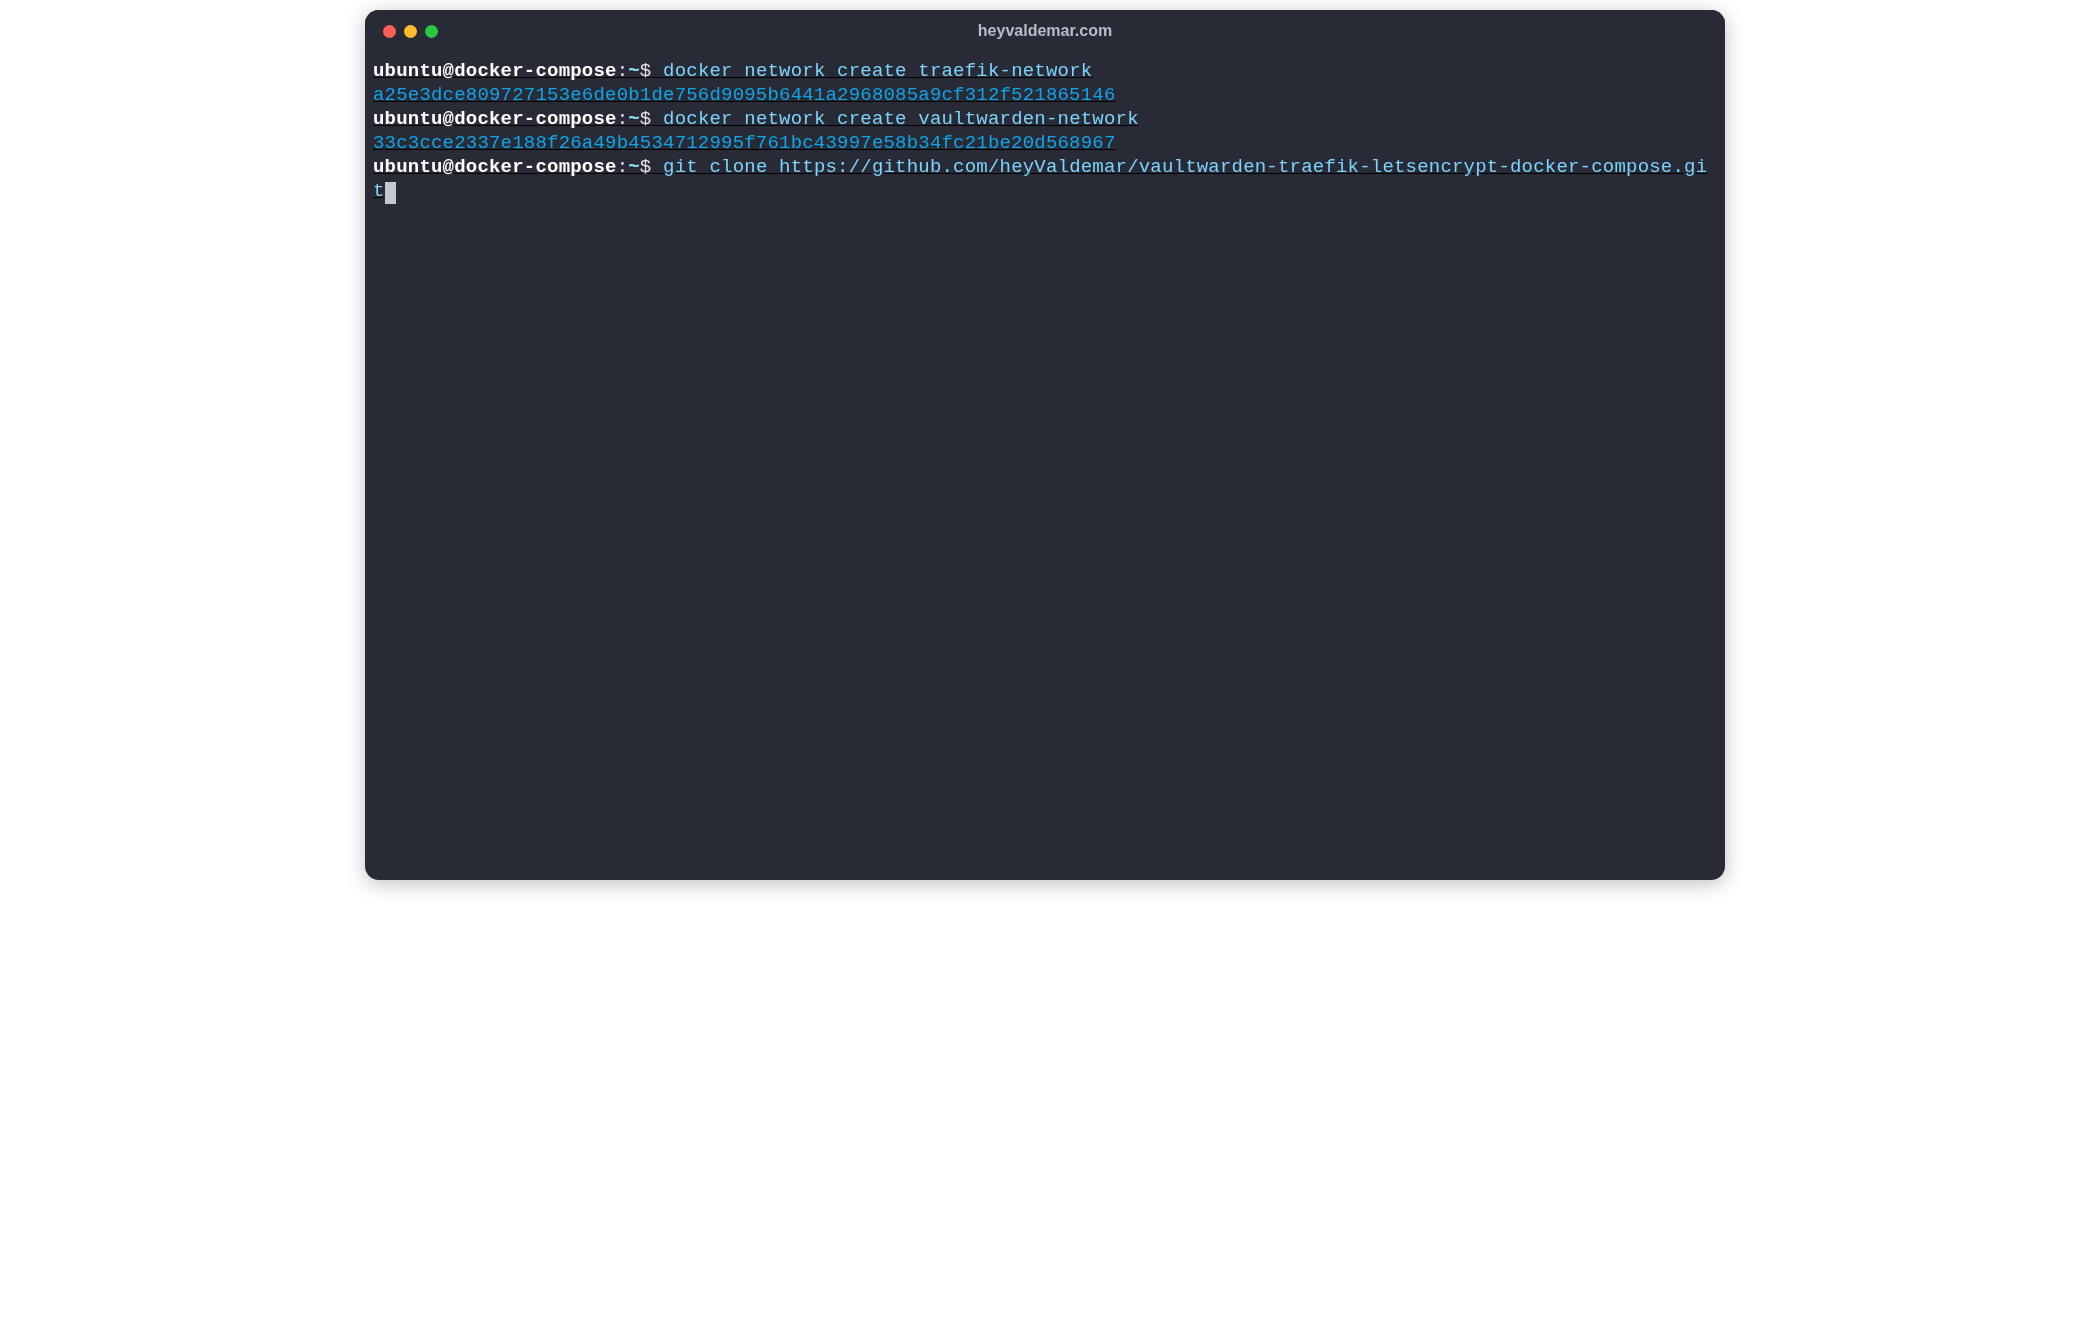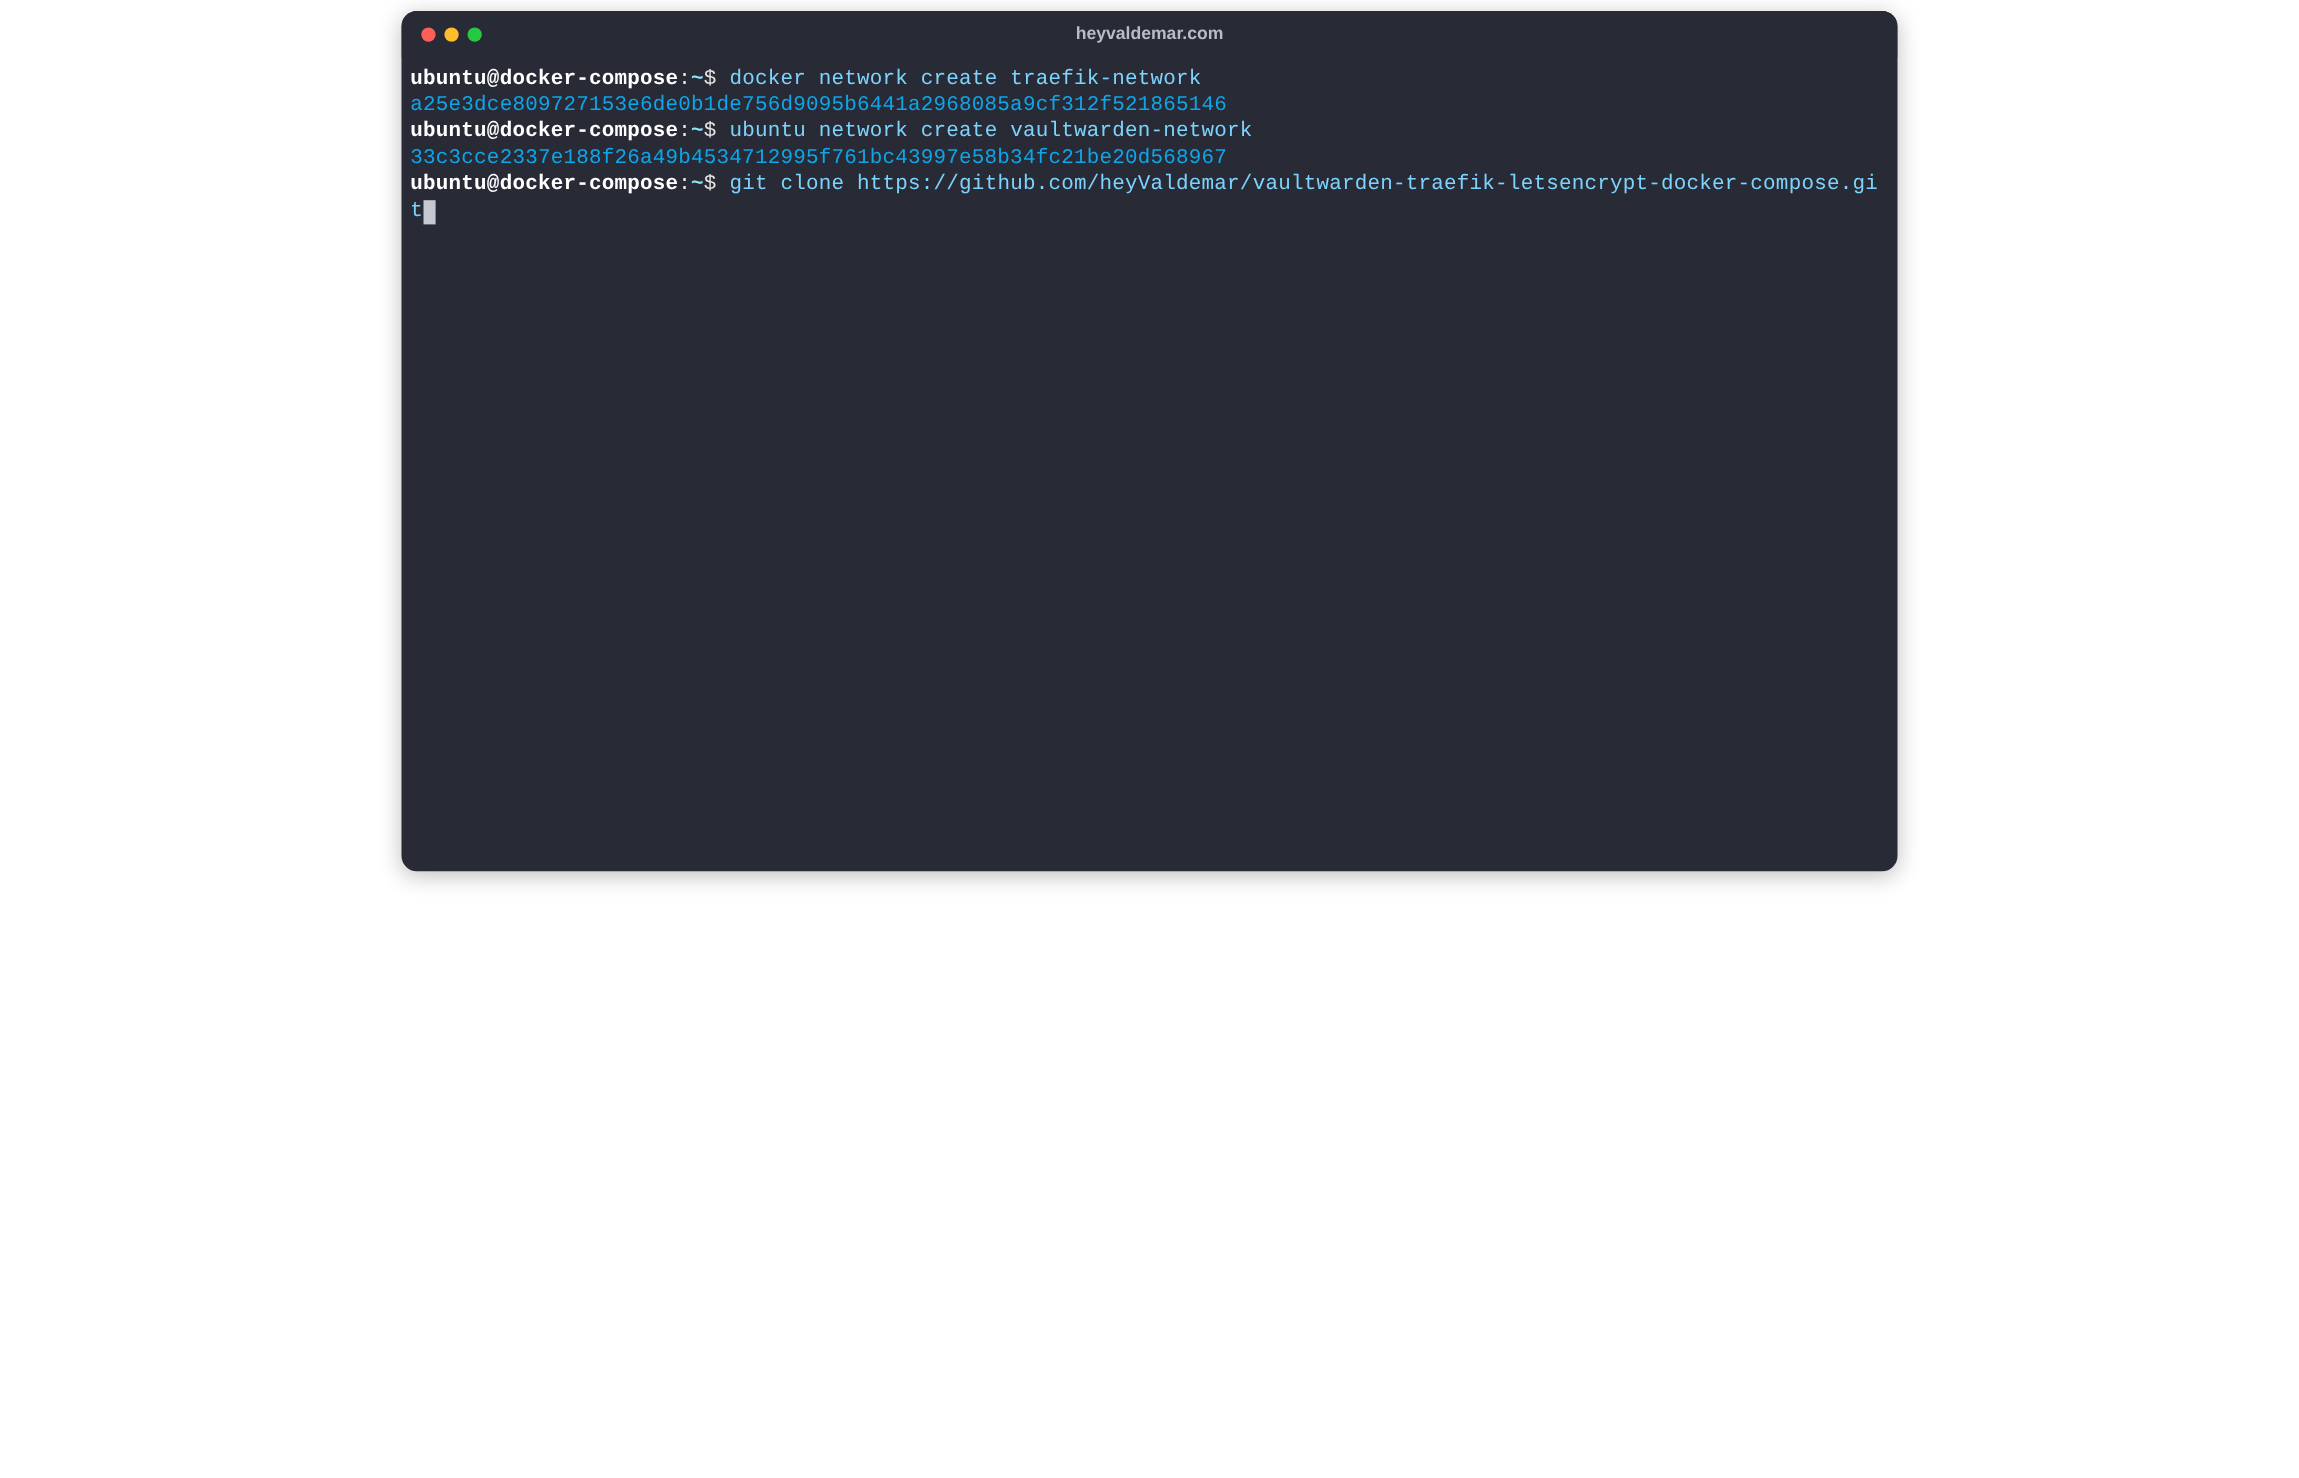--- a/index.html
+++ b/index.html
@@ -11,27 +11,28 @@
     background: #ffffff;
     display: flex;
     justify-content: center;
     align-items: flex-start;
     min-height: 100vh;
     padding: 10px;
     font-family: "SF Mono", Menlo, Monaco, Consolas, "Courier New", monospace;
   }
   .terminal-window {
     width: 1360px;
-    height: 782px;
+    height: 870px;
     background: #282a36;
     border-radius: 14px;
     overflow: hidden;
     box-shadow: 0 4px 20px rgba(0,0,0,0.25);
     display: flex;
     flex-direction: column;
+    text-decoration: underline;
   }
   .titlebar {
     height: 42px;
     background: #282a36;
     display: flex;
     align-items: center;
     position: relative;
     flex-shrink: 0;
   }
   .traffic-lights {
@@ -91,16 +92,16 @@
   <div class="titlebar">
     <div class="traffic-lights">
       <div class="traffic-light tl-close"></div>
       <div class="traffic-light tl-min"></div>
       <div class="traffic-light tl-max"></div>
     </div>
     <div class="title">heyvaldemar.com</div>
   </div>
   <div class="terminal-body"><span class="prompt-user">ubuntu@docker-compose</span><span class="prompt-sep">:</span><span class="prompt-path">~</span><span class="prompt-doll">$</span><span class="cmd-text"> </span><span class="cmd-text">docker network create traefik-network</span>
 <span class="output-text">a25e3dce809727153e6de0b1de756d9095b6441a2968085a9cf312f521865146</span>
-<span class="prompt-user">ubuntu@docker-compose</span><span class="prompt-sep">:</span><span class="prompt-path">~</span><span class="prompt-doll">$</span><span class="cmd-text"> </span><span class="cmd-text">ubuntu network create vaultwarden-network</span>
+<span class="prompt-user">ubuntu@docker-compose</span><span class="prompt-sep">:</span><span class="prompt-path">~</span><span class="prompt-doll">$</span><span class="cmd-text"> </span><span class="cmd-text">docker network create vaultwarden-network</span>
 <span class="output-text">33c3cce2337e188f26a49b4534712995f761bc43997e58b34fc21be20d568967</span>
 <span class="prompt-user">ubuntu@docker-compose</span><span class="prompt-sep">:</span><span class="prompt-path">~</span><span class="prompt-doll">$</span><span class="cmd-text"> </span><span class="cmd-text">git clone https://github.com/heyValdemar/vaultwarden-traefik-letsencrypt-docker-compose.git</span><span class="cursor"></span></div>
 </div>
 
 </body></html>

